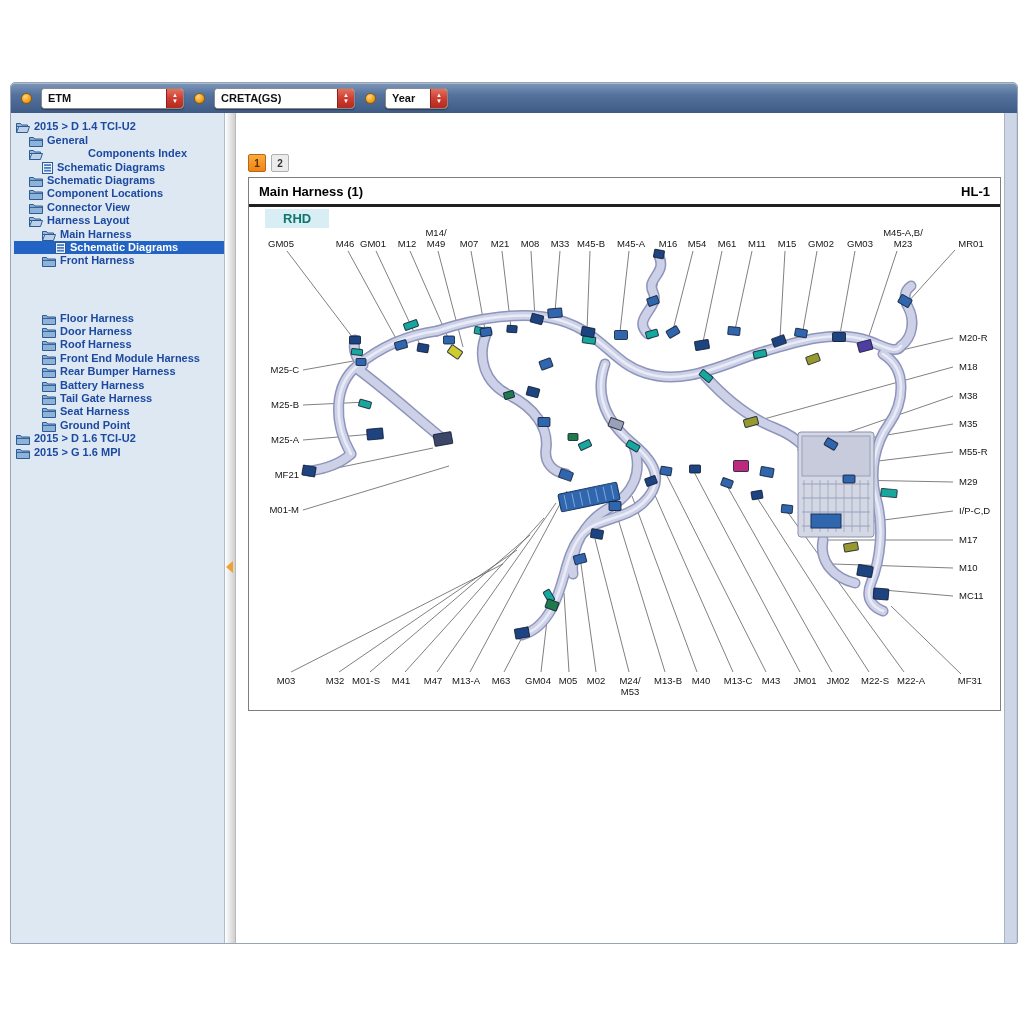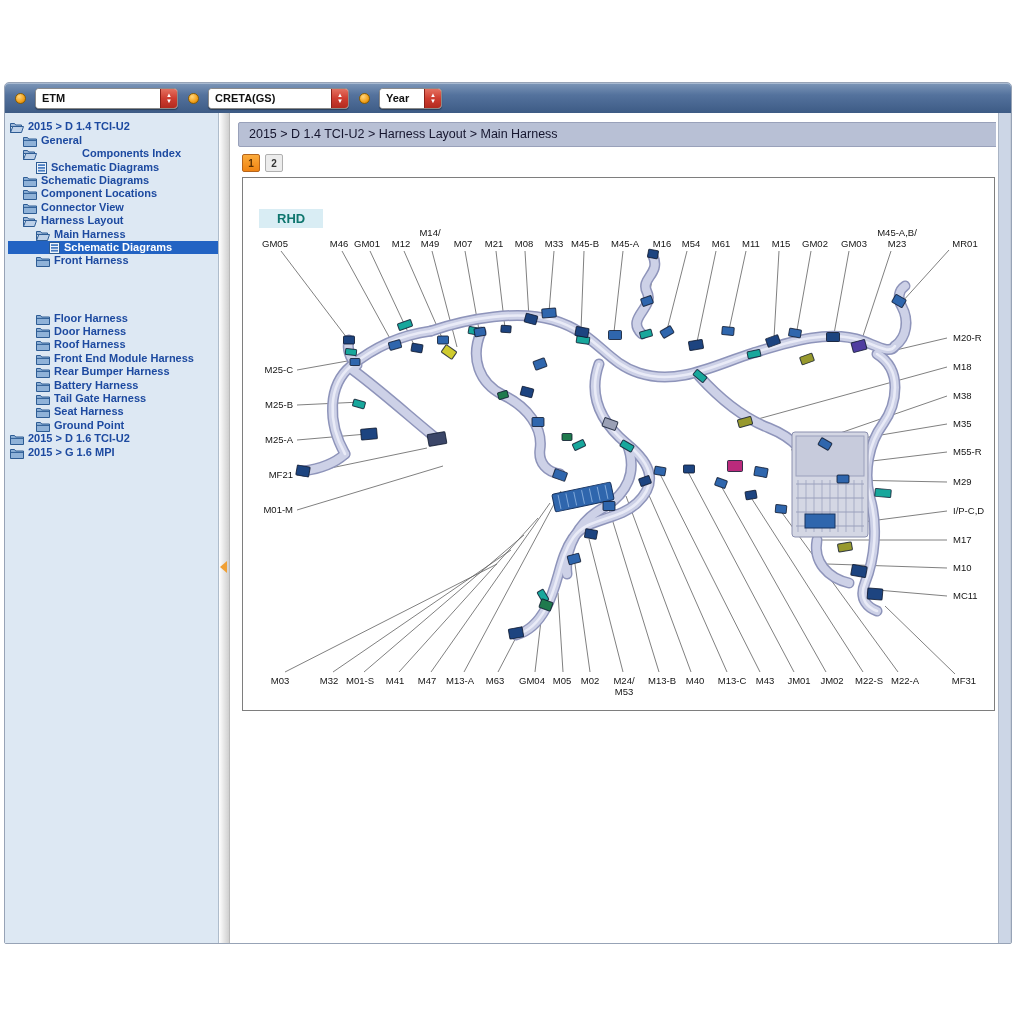--- a/index.html
+++ b/index.html
@@ -1,20 +1,20 @@
 <!DOCTYPE html>
 <html><head>
 <meta charset="utf-8">
 <style>
   html,body{margin:0;padding:0;background:#fff;width:1024px;height:1024px;
     font-family:"Liberation Sans",sans-serif;}
   #stage{position:relative;width:1024px;height:1024px;background:#fff;overflow:hidden;}
 
   
-  #appwin{position:absolute;left:4px;top:82px;width:1008px;height:862px;
+  #appwin{position:absolute;left:10px;top:82px;width:1008px;height:862px;
     border:1px solid #97a3b6;border-radius:5px 5px 2px 2px;background:#fff;box-sizing:border-box;}
 
   
   #toolbar{position:absolute;left:0;top:0;right:0;height:30px;
     background:linear-gradient(180deg,#7e97b8 0%,#54729d 40%,#3d5b85 100%);
     border-bottom:1px solid #2e4a6e;border-radius:4px 4px 0 0;
     box-shadow:inset 0 1px 0 #a9bad1;display:flex;align-items:center;}
   .led{width:11px;height:11px;border-radius:50%;margin:0 9px 0 10px;
     background:radial-gradient(circle at 35% 30%,#ffd67e,#f3a11b 60%,#c97b00);
     border:1px solid #8a5c00;box-sizing:border-box;}
@@ -314,28 +314,31 @@
             </span>
             <span class="tlabel">2015 &gt; G 1.6 MPI</span>
           </div>
         </div>
 
       <div id="splitter">
         <div class="grip"></div>
       </div>
 
       <div id="main">
-        <div id="breadcrumb">2015 &gt; D 1.4 TCI-U2 &gt; Harness Layout &gt; Main Harness</div>
 
         <div class="pagetabs">
           <div class="ptab active">1</div>
           <div class="ptab">2</div>
         </div>
 
         <div id="panel">
+          <div id="paneltitle">
+            <span class="t">Main Harness (1)</span>
+            <span class="t">HL-1</span>
+          </div>
           <div id="rhdbadge">RHD</div>
           <svg id="diagsvg" viewBox="246 205 751 503" preserveAspectRatio="none">
             <g id="leaders">
                 <line x1="284" y1="249" x2="350" y2="336" class="leader"></line>
                 <line x1="345" y1="249" x2="396" y2="342" class="leader"></line>
                 <line x1="373" y1="249" x2="418" y2="345" class="leader"></line>
                 <line x1="407" y1="249" x2="446" y2="338" class="leader"></line>
                 <line x1="435" y1="249" x2="460" y2="345" class="leader"></line>
                 <line x1="468" y1="249" x2="482" y2="328" class="leader"></line>
                 <line x1="499" y1="249" x2="508" y2="326" class="leader"></line>

